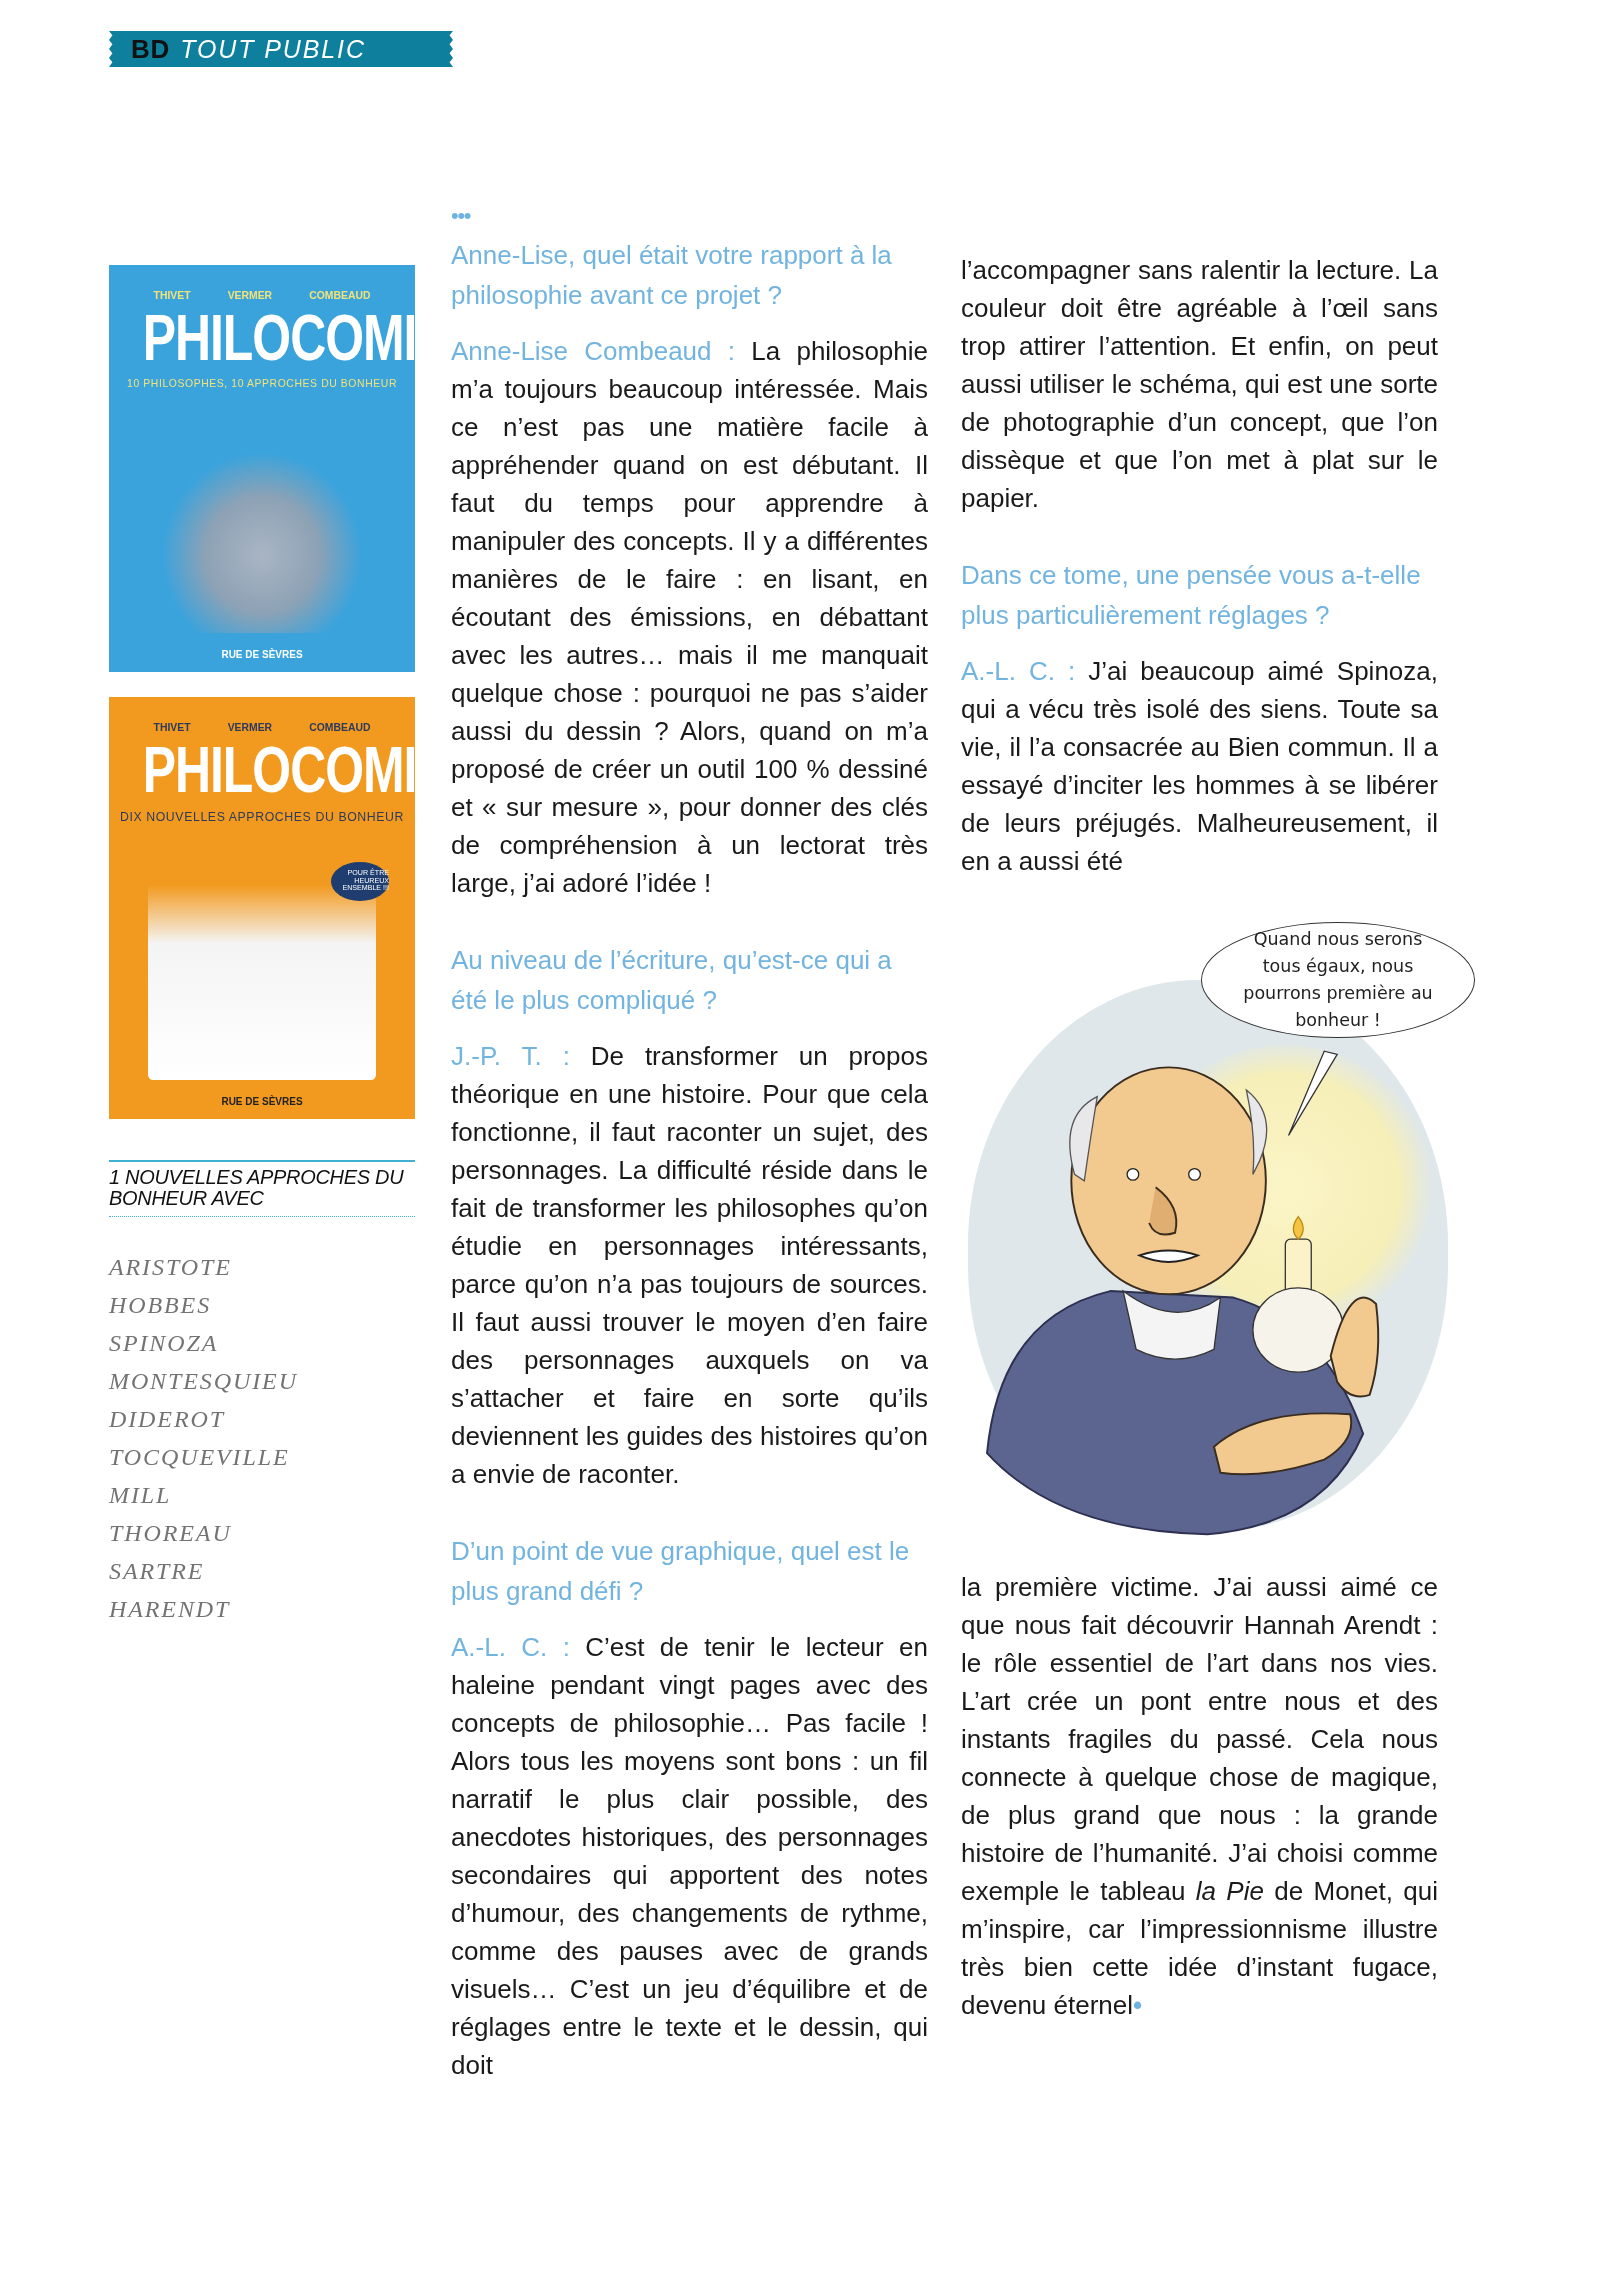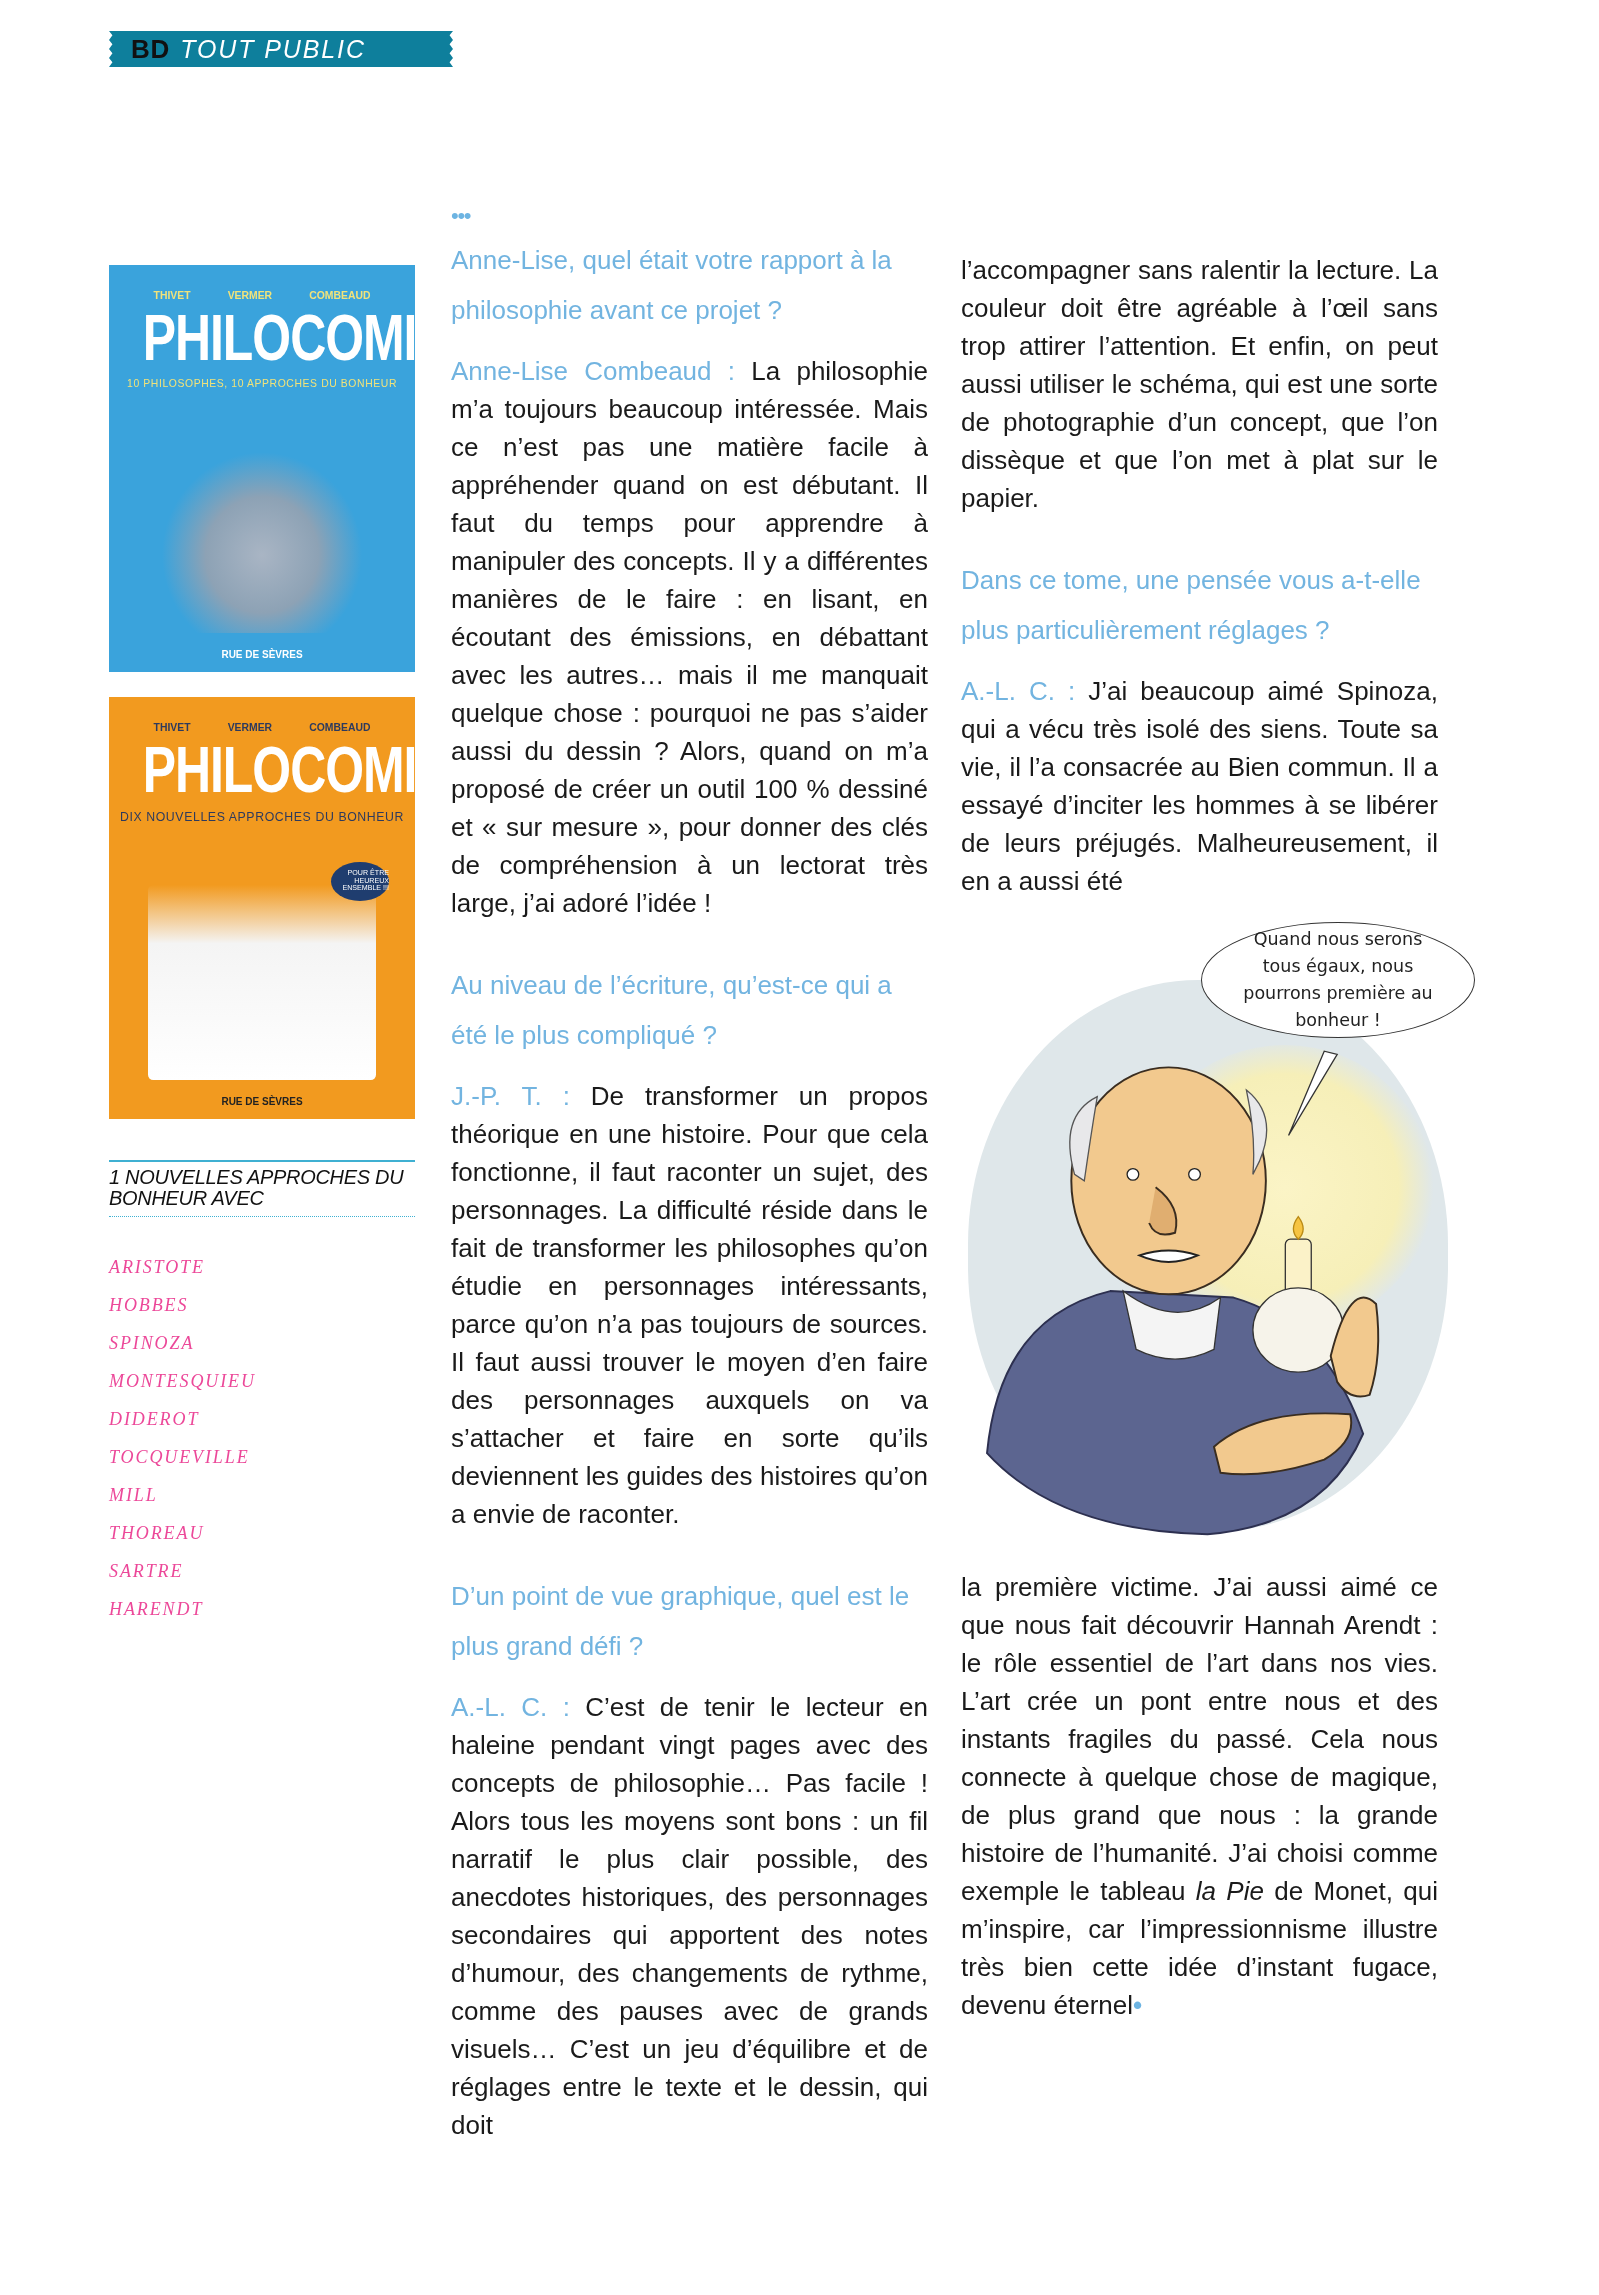--- a/index.html
+++ b/index.html
@@ -29,30 +29,30 @@
   .cover .bubble { position: absolute; right: 26px; top: 165px; width: 58px; height: 39px; border-radius: 50%;
                    background: #1f3d6f; color: #fff; font-size: 7.1px; text-align: right; display: flex; align-items: center; justify-content: center; line-height: 1.1; }
   .cover .publisher { position: absolute; bottom: 11.7px; left: 0; right: 0; text-align: center; font-size: 10px; font-weight: bold; color: #fff; }
   .cover2 .publisher { color: #222; }
 
   .sidebar-box { position: absolute; left: 109px; top: 1160px; width: 306px; }
   .sidebar-box .rule { height: 1.9px; background: #3fb0d2; }
   .sidebar-box h3 { margin: 5.2px 0 0; font-style: italic; font-size: 20px; line-height: 21.4px; font-weight: normal; color: #111; letter-spacing: -0.3px; }
   .sidebar-box .dots { border-bottom: 1.9px dotted #3fb0d2; margin-top: 6.5px; }
   .sidebar-box ul { list-style: none; padding: 0; margin: 31px 0 0; }
-  .sidebar-box li { font-family: "Liberation Serif", serif; font-style: italic; font-size: 18px; color: #ec4899;
+  .sidebar-box li { font-family: "Liberation Serif", serif; font-style: italic; font-size: 24px; color: #737373;
                     letter-spacing: 1.9px; height: 38px; line-height: 38px; }
 
   
   .col { position: absolute; font-size: 26px; line-height: 38px; text-align: justify; }
   .col1 { left: 451px; top: 209px; width: 477px; }
   .col2 { left: 961px; top: 251px; width: 477px; }
   .col2b { left: 961px; top: 1568px; width: 477px; }
   .dotsTop { color: #6db4e2; font-size: 22px; letter-spacing: -1.3px; line-height: 13px; height: 26px; }
-  .q { color: #72b4e0; font-size: 26px; line-height: 50px; margin: 0 0 17px; font-weight: normal; text-align: left; }
+  .q { color: #72b4e0; font-size: 26px; line-height: 40px; margin: 0 0 17px; font-weight: normal; text-align: left; }
   .spk { color: #72b4e0; }
   p { margin: 0 0 38px; }
   .end-dot { color: #6db4e2; font-weight: bold; }
   em { font-style: italic; }
 
   
   .illu { position: absolute; left: 961px; top: 902px; width: 493px; height: 642px; }
   .illu .disc { position: absolute; left: 6.5px; top: 78px; width: 480px; height: 551px; border-radius: 48%;
                 background: #dfe7ea; }
   .illu .glow { position: absolute; left: 175px; top: 143px; width: 298px; height: 285px; border-radius: 50%;

